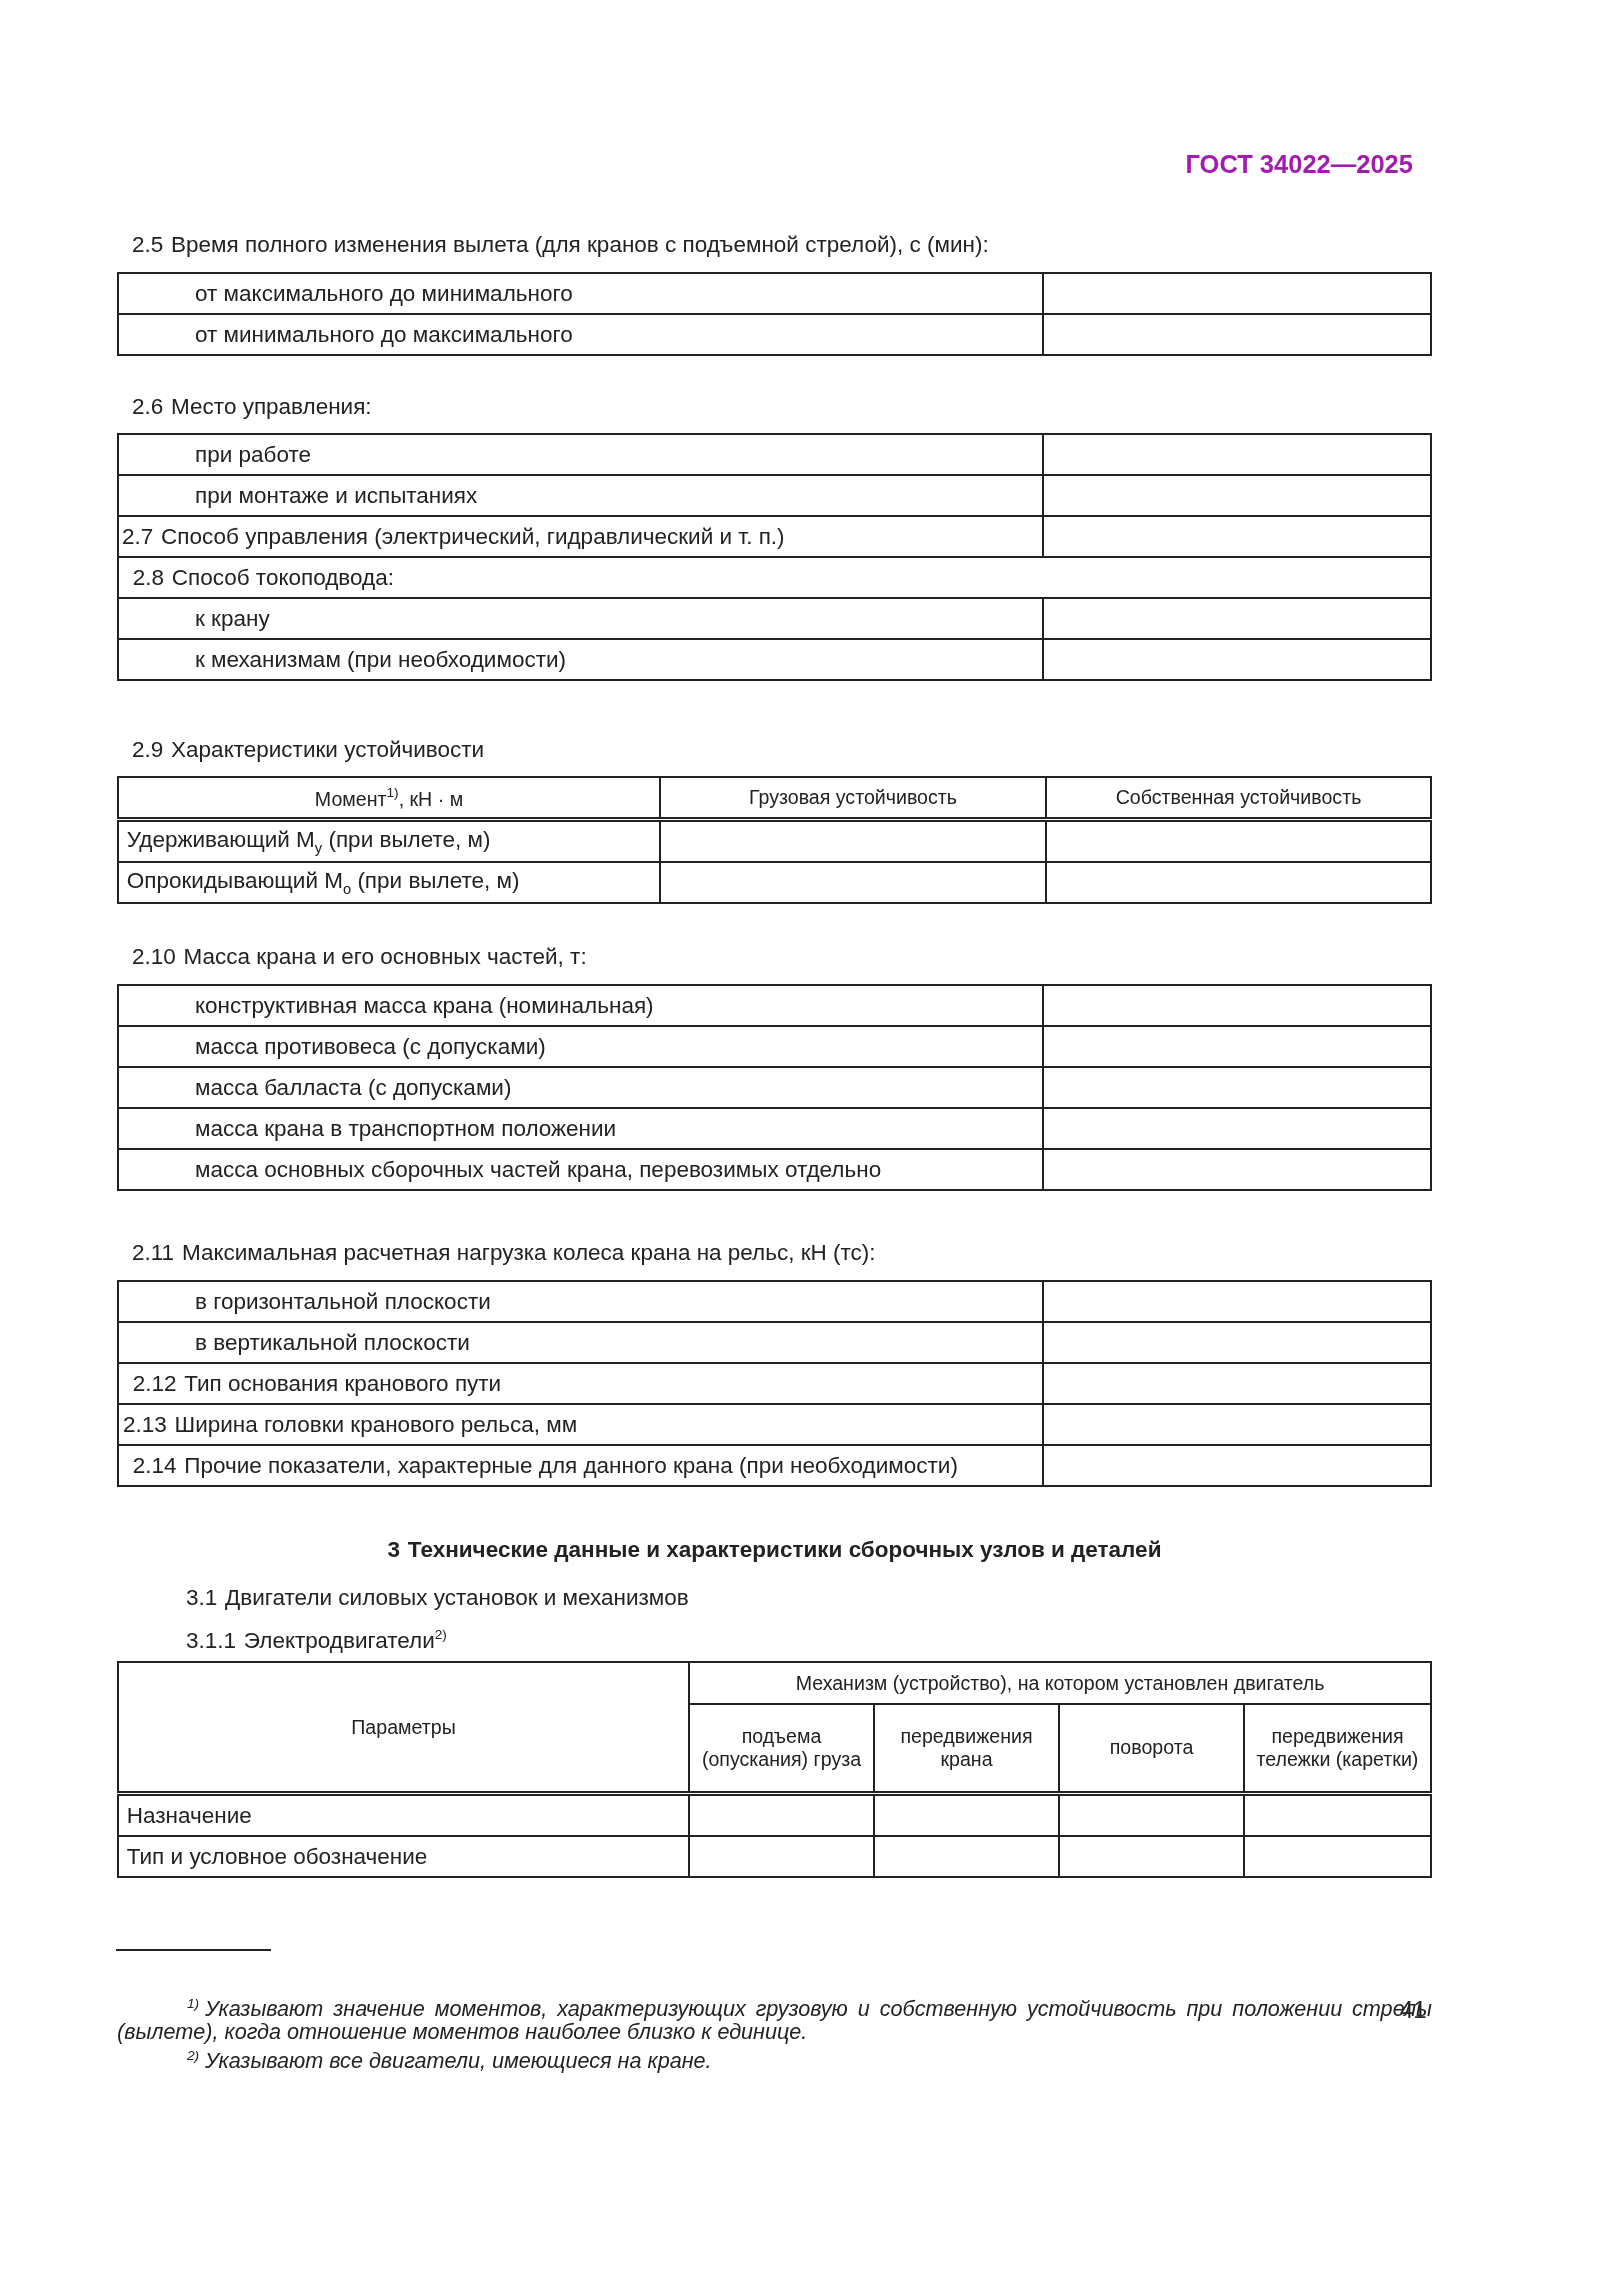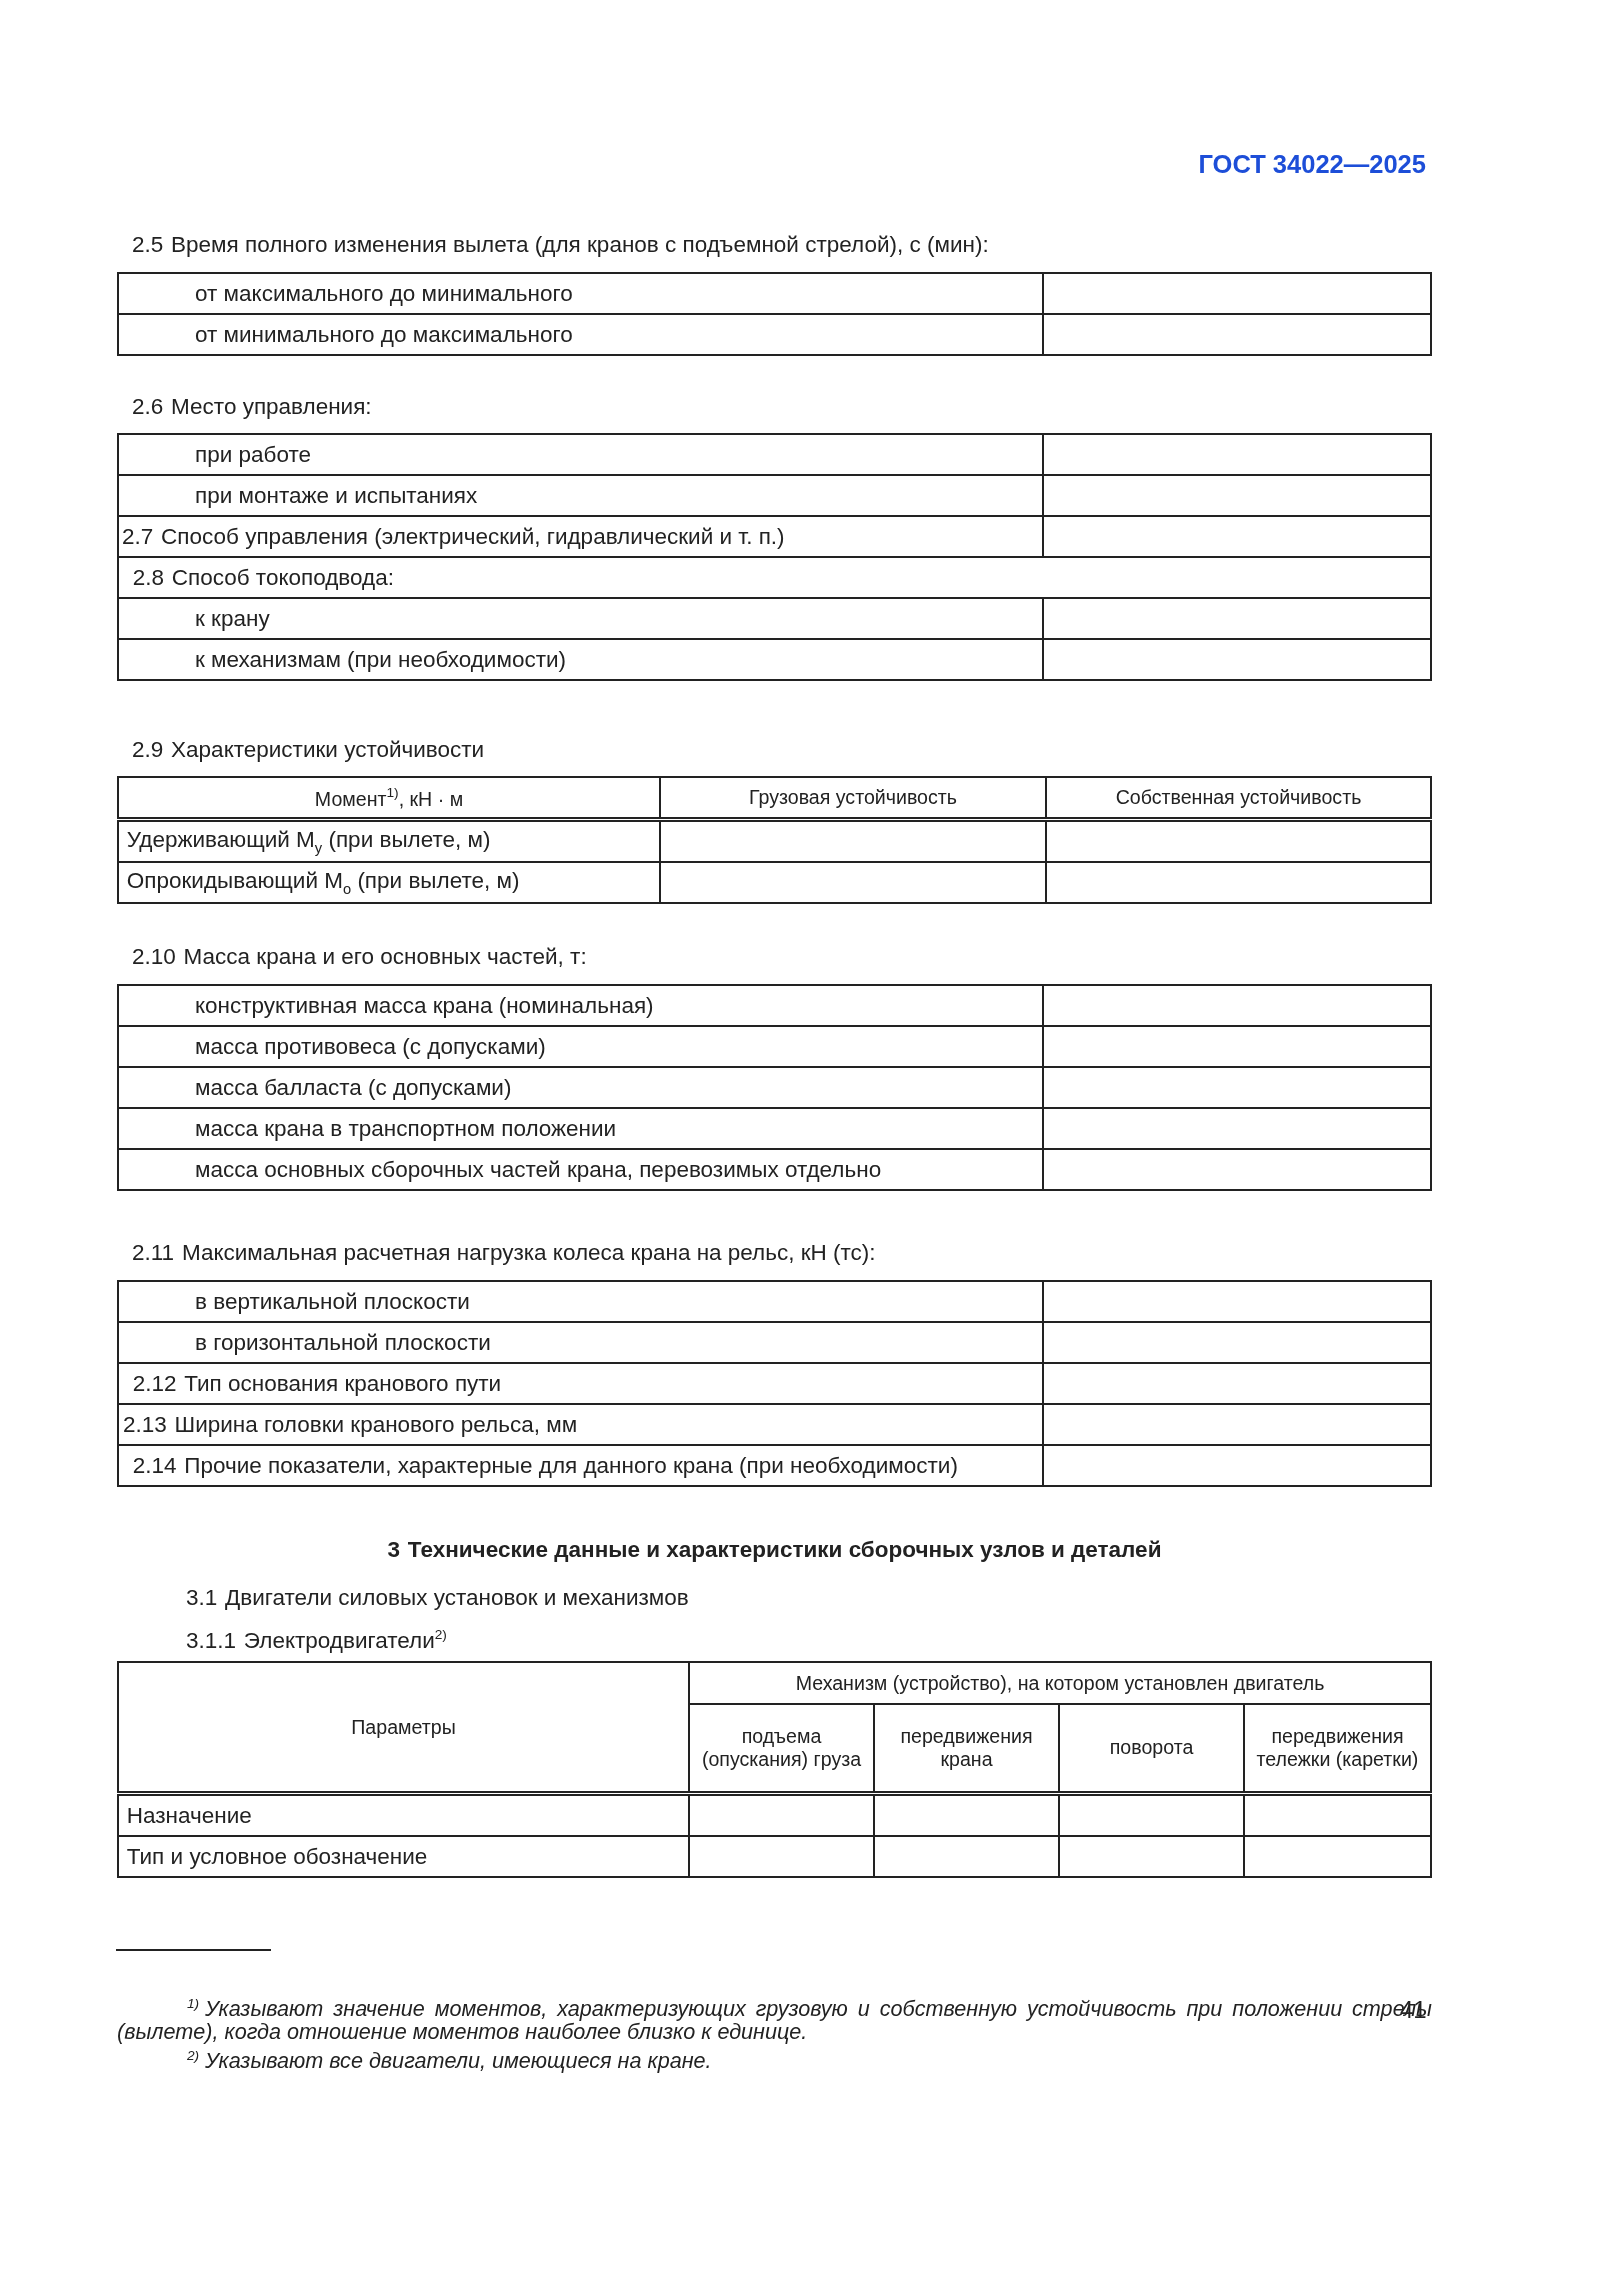--- a/index.html
+++ b/index.html
@@ -1,19 +1,19 @@
 <!DOCTYPE html>
 <html><head>
 <meta charset="utf-8">
 <style>
   html,body{margin:0;padding:0;background:#ffffff;}
   body{width:1621px;height:2293px;position:relative;overflow:hidden;
        font-family:"Liberation Sans",sans-serif;color:#222;}
   .abs{position:absolute;}
-  .doc-code{right:195px;top:150px;font-size:25.5px;font-weight:bold;color:#1d4ed8;}
+  .doc-code{right:208px;top:150px;font-size:25.5px;font-weight:bold;color:#a21caf;}
   .para{font-size:22.5px;line-height:27.4px;white-space:nowrap;}
   .num{display:inline-block;margin-right:7.8px;}
   table.t{position:absolute;left:117px;width:1315px;border-collapse:collapse;table-layout:fixed;}
   table.t td, table.t th{border:2.9px solid #222;font-size:22.5px;font-weight:normal;
        height:39px;padding:0 7.8px;white-space:nowrap;text-align:left;vertical-align:middle;}
   table.t td.sub{padding-left:76px;}
   table.t th.hdr{font-size:19.6px;text-align:center;}
   table.t tr.hdr-row th{border-bottom:5.9px double #222;}
   table.t th.mech{white-space:normal;line-height:23.5px;}
   sub{font-size:14.7px;vertical-align:-5.9px;}
@@ -148,25 +148,25 @@
 <div class="abs para" style="left:132px;top:1239px;">
   <span class="num">2.11</span><span>Максимальная расчетная нагрузка колеса крана на рельс, кН (тс):</span>
 </div>
 <table class="t" style="top:1280px;">
   <colgroup>
       <col style="width:925px">
       <col>
     </colgroup>
   <tbody>
       <tr>
+        <td class="sub">в горизонтальной плоскости</td>
+        <td></td>
+      </tr>
+  <tr>
         <td class="sub">в вертикальной плоскости</td>
-        <td></td>
-      </tr>
-  <tr>
-        <td class="sub">в горизонтальной плоскости</td>
         <td></td>
       </tr>
   <tr>
     <td style="padding-left:13.7px;"><span class="num">2.12</span><span>Тип основания кранового пути</span></td>
     <td></td>
   </tr>
   <tr>
     <td style="padding-left:4px;"><span class="num">2.13</span><span>Ширина головки кранового рельса, мм</span></td>
     <td></td>
   </tr>

